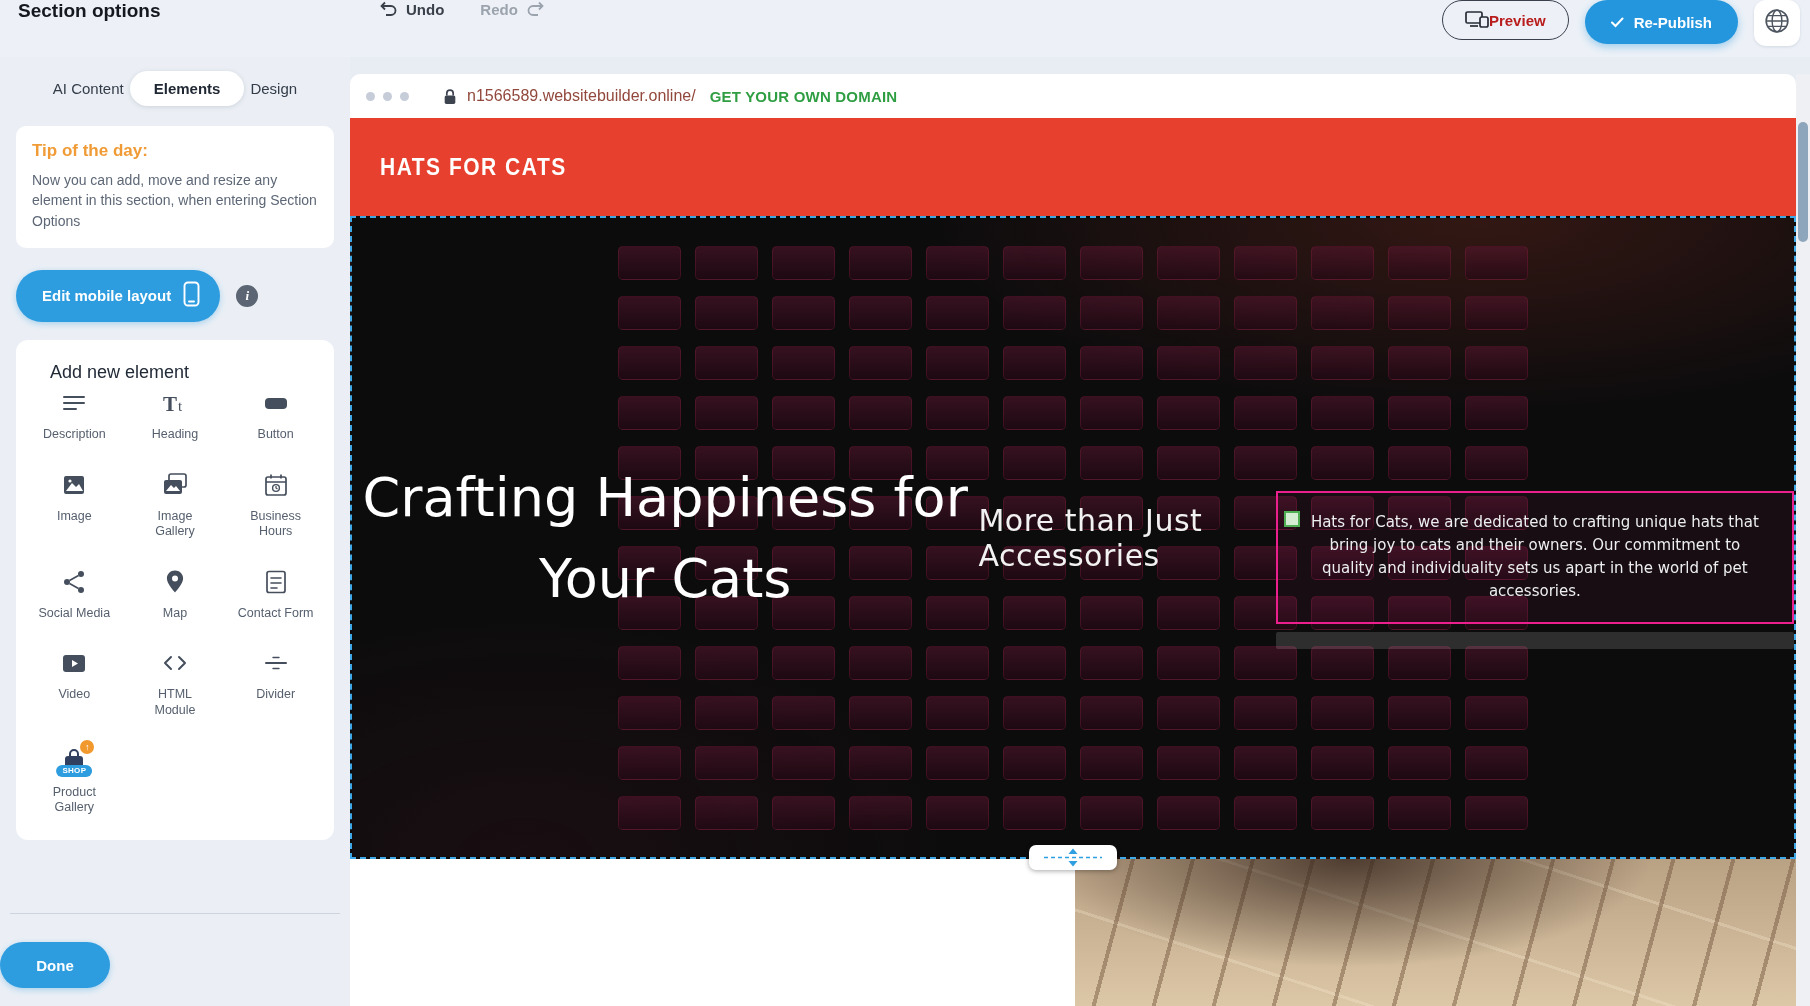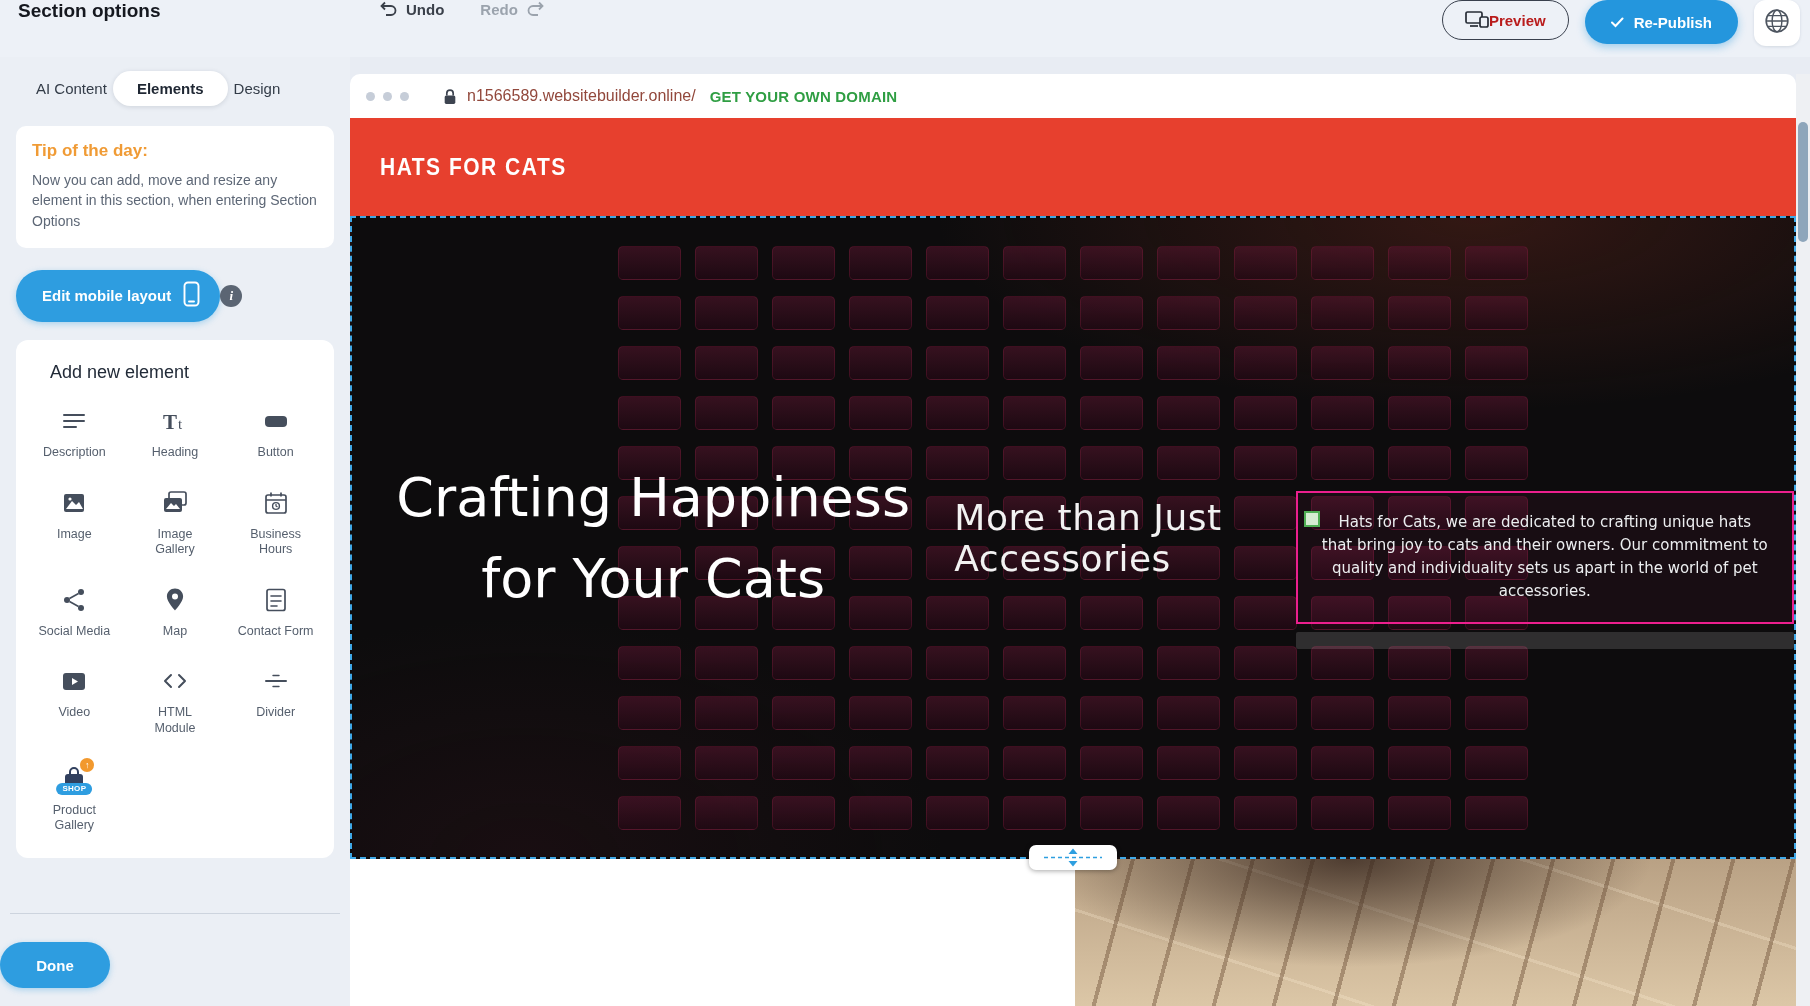--- a/index.html
+++ b/index.html
@@ -23,36 +23,36 @@
     display:flex; align-items:center; font-size:15px; font-weight:600; color:#b91c1c;
     background:transparent; cursor:pointer; }
   .republish-btn { height:44px; padding:0 26px; margin-left:16px; border-radius:24px;
     background:#2496dd; color:#fff; display:flex; align-items:center; gap:10px;
     font-size:15px; font-weight:600; box-shadow:0 3px 8px rgba(36,150,221,.4); cursor:pointer; }
   .globe-box { width:46px; height:46px; margin:0 10px 0 16px; background:#fff; border-radius:12px;
     display:flex; align-items:center; justify-content:center; box-shadow:0 1px 3px rgba(20,40,70,.12); cursor:pointer; }
 
   
   .sidebar { position:absolute; top:57px; left:0; width:350px; bottom:0; background:#ebeff5; z-index:10; }
-  .tabs { display:flex; align-items:center; justify-content:flex-start; padding:14px 30px 6px; }
+  .tabs { display:flex; align-items:center; justify-content:center; padding:14px 30px 6px; }
   .tab { font-size:15px; color:#333c48; padding:9px 6px; cursor:pointer; }
   .tab.active { background:#fff; border-radius:20px; padding:9px 24px;
     box-shadow:0 1px 5px rgba(27,43,65,.14); font-weight:600; color:#1f2733; }
   .tip-card { margin:14px 16px 0; background:#fff; border-radius:10px; padding:15px 16px 17px; }
   .tip-title { color:#f09b35; font-weight:700; font-size:17px; margin-bottom:9px; }
   .tip-body { font-size:14px; color:#5d6776; line-height:1.45; }
-  .mobile-row { margin:22px 16px 0; display:flex; align-items:center; }
+  .mobile-row { margin:22px 16px 0; display:flex; align-items:center; gap:16px; }
   .edit-mobile { height:52px; padding:0 20px 0 26px; background:#2e9de0; border-radius:26px;
     color:#fff; font-weight:700; font-size:15px; display:flex; align-items:center; gap:12px;
     box-shadow:0 2px 6px rgba(46,157,224,.35); cursor:pointer; }
   .info-dot { width:22px; height:22px; border-radius:50%; background:#5b6573; color:#fff;
     font-size:13px; font-weight:700; font-style:italic; font-family:"Liberation Serif", serif;
     display:flex; align-items:center; justify-content:center; cursor:pointer; }
   .add-card { margin:18px 16px 0; background:#fff; border-radius:12px; padding:22px 8px 24px; }
-  .add-title { font-size:18px; color:#222b38; padding-left:26px; margin-bottom:22px; }
+  .add-title { font-size:18px; color:#222b38; padding-left:26px; margin-bottom:4px; }
   .el-grid { display:grid; grid-template-columns:repeat(3,1fr); row-gap:26px; }
   .el { display:flex; flex-direction:column; align-items:center; gap:8px; cursor:pointer; }
   .el-icon { width:32px; height:32px; display:flex; align-items:center; justify-content:center; color:#454e5c; position:relative; }
   .el-label { font-size:12.5px; color:#555f6d; text-align:center; line-height:1.25; max-width:76px; }
   .badge-up { position:absolute; top:-5px; right:-4px; width:14px; height:14px; border-radius:50%;
     background:#f2992e; color:#fff; font-size:9px; font-weight:700; display:flex; align-items:center; justify-content:center; }
   .shop-pill { position:absolute; bottom:0px; left:50%; transform:translateX(-50%);
     background:#2e9de0; color:#fff; font-size:8px; font-weight:700; letter-spacing:.3px;
     border-radius:8px; padding:1.5px 6px; }
   .sidebar-divider { position:absolute; bottom:92px; left:10px; right:10px; border-top:1px solid #cdd4de; }
@@ -92,21 +92,21 @@
     border:2px dashed #3fa9e8; }
   .tile-grid { position:absolute; top:28px; left:50%; transform:translateX(-50%);
     display:grid; grid-auto-rows:34px; gap:16px 14px; z-index:1; }
   .tile { width:63px; border-radius:5px;
     background:linear-gradient(180deg, rgba(90,22,48,.55), rgba(40,8,22,.6));
     border:1px solid rgba(180,40,80,.22); }
   .hero-content { position:absolute; inset:0; z-index:2; display:flex; flex-direction:row;
     align-items:center; justify-content:center; }
   .hero-heading { max-width:760px; text-align:center; color:#fff; font-size:54px; line-height:1.5;
     font-family:"DejaVu Sans", sans-serif; font-weight:400; cursor:pointer; }
-  .hero-sub { color:#f2f2f2; font-size:36px; letter-spacing:.5px;
+  .hero-sub { color:#f2f2f2; font-size:30px; letter-spacing:.5px;
     font-family:"DejaVu Sans", sans-serif; cursor:pointer; }
   .para-wrap { margin-top:64px; width:724px; }
   .para-box { position:relative; border:2px solid #ec1f8e; background:rgba(236,31,142,.05);
     padding:18px 24px; cursor:pointer; }
   .para-text { color:#eceef0; font-size:15px; line-height:1.55; text-align:center;
     font-family:"DejaVu Sans", sans-serif; }
   .green-handle { position:absolute; left:6px; top:18px; width:16px; height:16px;
     background:#d6ecd2; border:2px solid #4fae54; cursor:pointer; }
   .under-strip { margin-top:8px; height:17px; background:rgba(255,255,255,.14); border-radius:2px; }
   .resize-widget { position:absolute; bottom:-13px; left:50%; transform:translateX(-50%);

